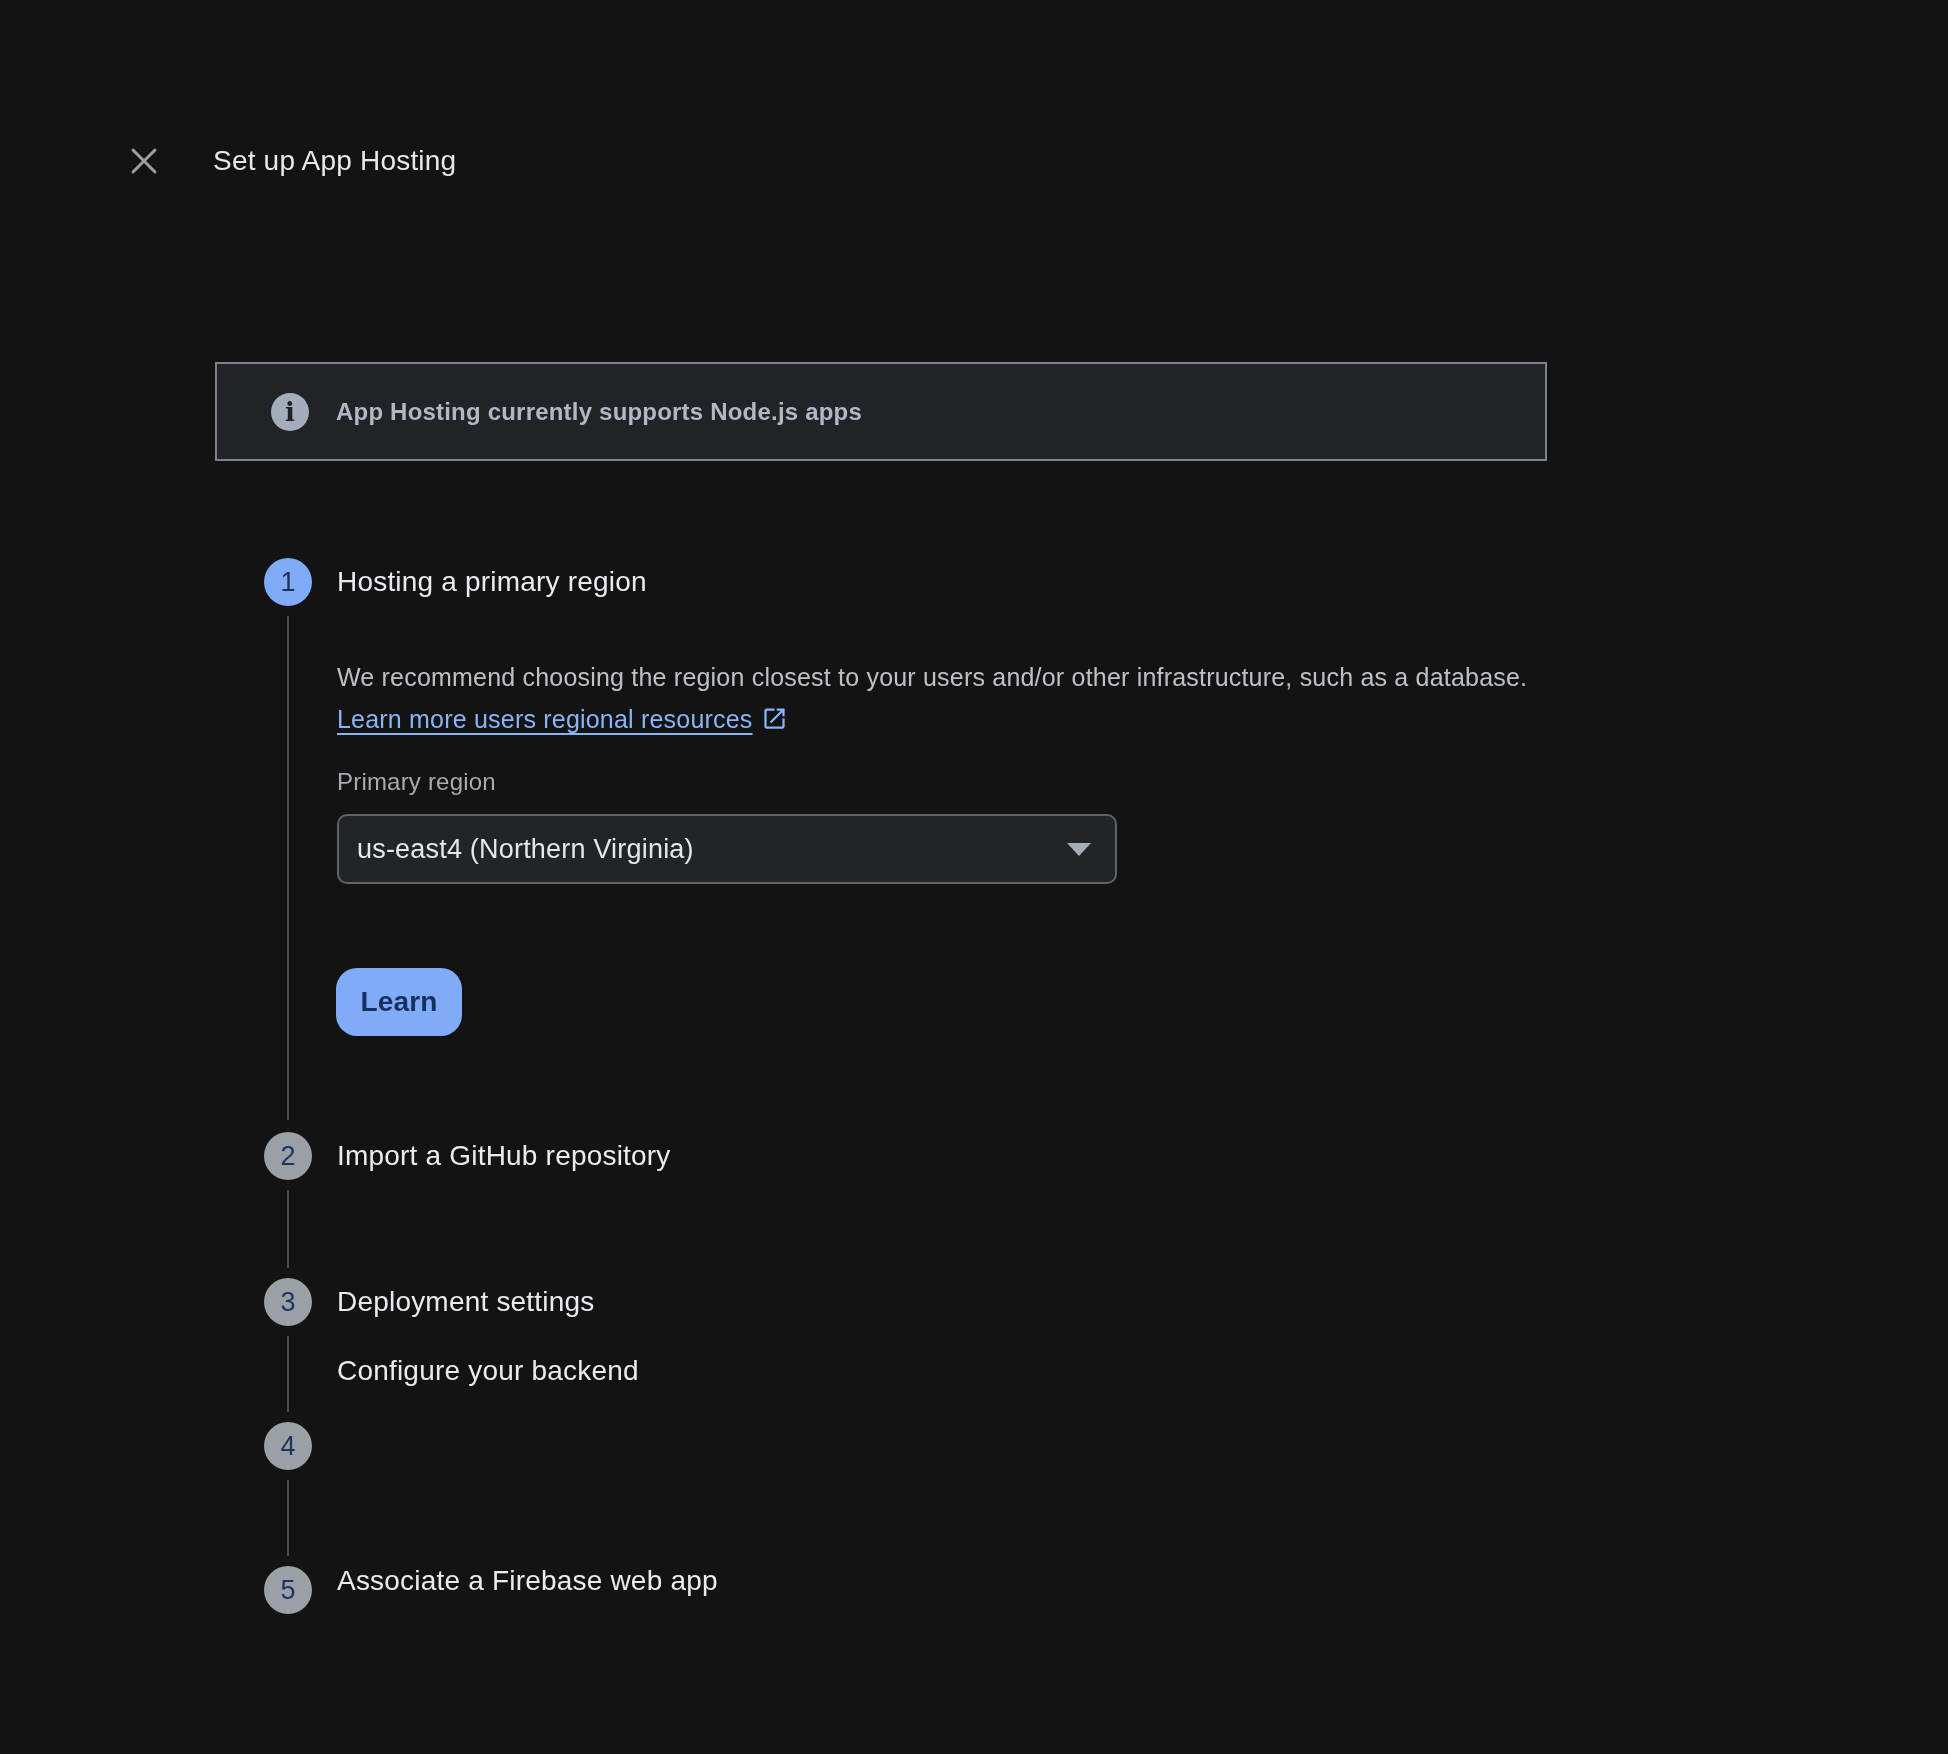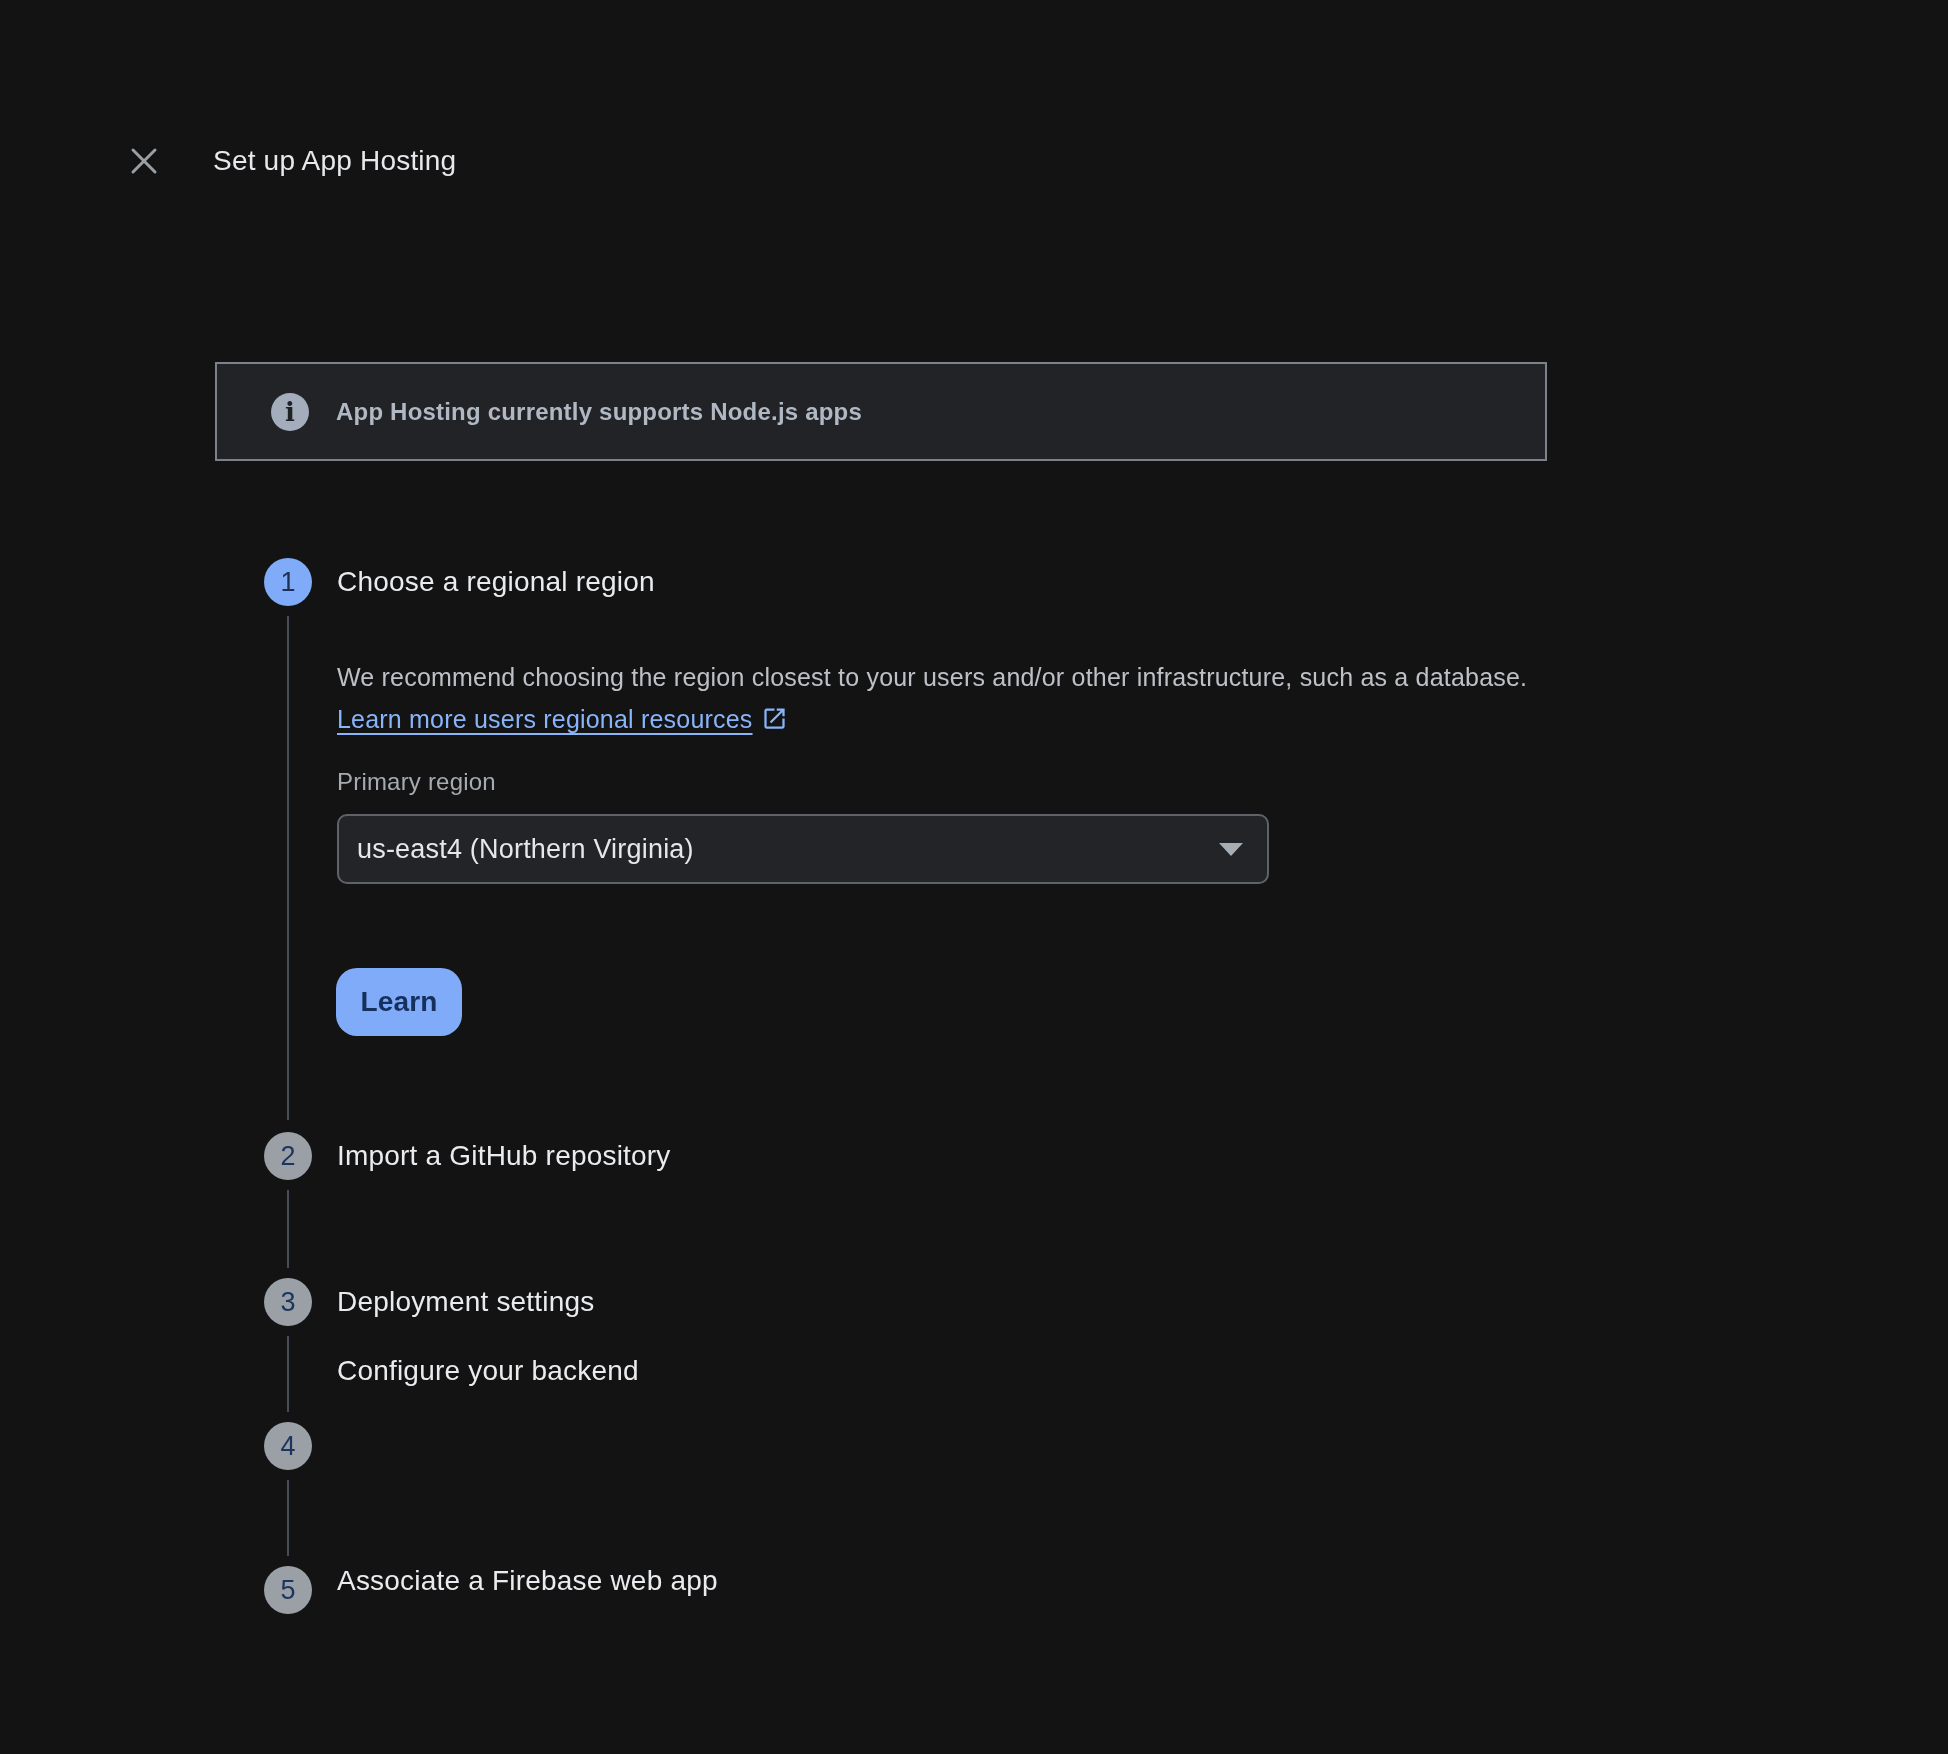--- a/index.html
+++ b/index.html
@@ -95,21 +95,21 @@
   .ext-icon {
     display:inline-block; vertical-align:-4px; margin-left:8px;
   }
 
   .field-label {
     position:absolute; left:337px; top:768px;
     font-size:24px; color:#a6abb1; letter-spacing:0.2px;
   }
   .region-select {
     position:absolute; left:337px; top:814px;
-    width:932px; height:70px;
+    width:780px; height:70px;
     background:#232427;
     border:2px solid #5f6368; border-radius:10px;
     display:flex; align-items:center;
     padding:0 60px 0 18px;
     cursor:pointer;
   }
   .region-select .value {
     font-size:27px; color:#e5e7ea; letter-spacing:0.2px;
   }
   .select-arrow {
@@ -147,21 +147,21 @@
     <span class="info-icon">i</span>
     <span class="banner-text">App Hosting currently supports Node.js apps</span>
   </div>
 
   <div class="connector k1"></div>
   <div class="connector k2"></div>
   <div class="connector k3"></div>
   <div class="connector k4"></div>
 
   <div class="step-circle active c1">1</div>
-  <div class="step-title active t1">Choose a regional region</div>
+  <div class="step-title active t1">Hosting a primary region</div>
 
   <p class="step-desc">
     <span>We recommend choosing the region closest to your users and/or other infrastructure, such as a database. </span><a><span>Learn more users regional resources</span><svg class="ext-icon" width="27" height="27" viewBox="0 0 24 24" fill="#8ab4f8">
           <path d="M19 19H5V5h7V3H5c-1.11 0-2 .9-2 2v14c0 1.1.89 2 2 2h14c1.1 0 2-.9 2-2v-7h-2v7zM14 3v2h3.59l-9.83 9.83 1.41 1.41L19 6.41V10h2V3h-7z"></path>
         </svg></a>
   </p>
 
   <div class="field-label">Primary region</div>
 
   <div class="region-select">

